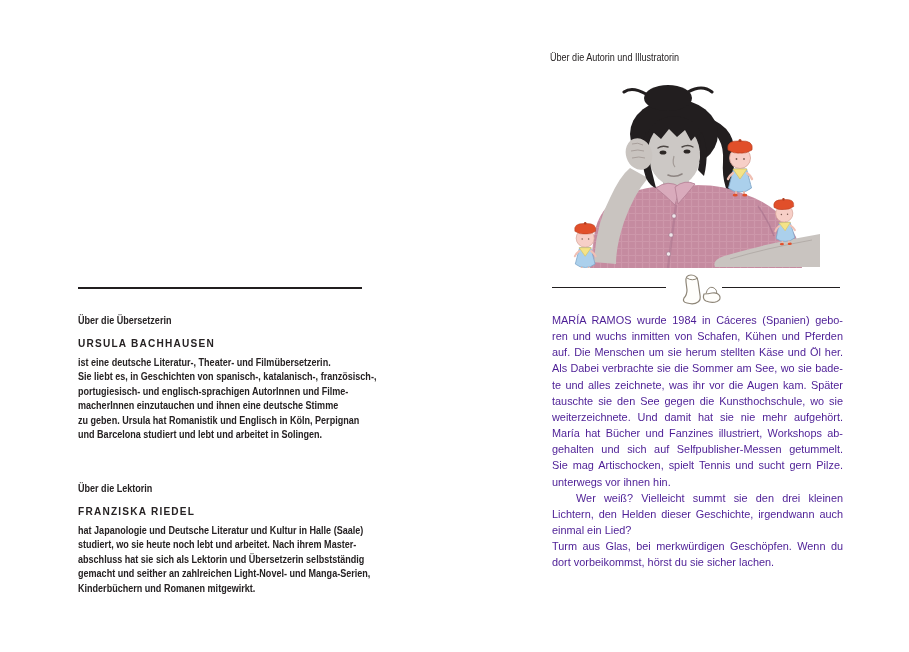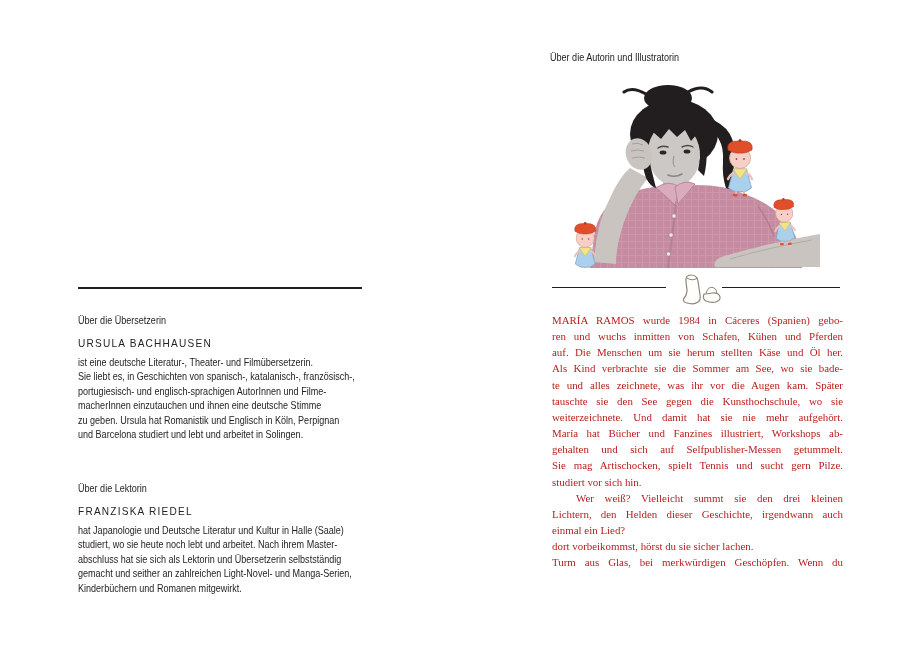--- a/index.html
+++ b/index.html
@@ -10,34 +10,34 @@
   .abs{position:absolute;}
   
   .sans{color:#262223;transform:scaleX(.87);transform-origin:0 0;white-space:pre;}
   .s-label{font-size:10.4px;line-height:13px;}
   .s-name{font-size:11.6px;letter-spacing:1.4px;line-height:14px;}
   .s-body{font-size:10.4px;line-height:14.4px;}
   
   .rule{background:#211e1f;height:1.5px;}
   .dline{background:#211e1f;height:1.3px;}
   
-  .serif-body{width:291px;color:#b91c1c;font-family:Liberation Serif, serif;}
+  .serif-body{width:291px;color:#4c1d95;font-family:Liberation Sans, sans-serif;}
   .serif-line{
     font-size:10.9px;line-height:16.15px;white-space:nowrap;
     text-align:left;
   }
   .serif-line.j{text-align:justify;text-align-last:justify;}
   .serif-line.ind{text-indent:24px;}
   .s-header{font-size:10.4px;line-height:13px;}
   svg{display:block;}
 </style>
 </head>
 <body>
 
-<section class="abs" style="left:0;top:0;width:430px;height:652px;">
+<section class="abs" style="left:0;top:0;width:430px;height:652px;font-weight:bold;">
   <div class="rule abs" style="left:78px;top:287px;width:284px;"></div>
 
   <div class="abs sans s-label" style="left:78px;top:314px;">Über die Übersetzerin</div>
   <div class="abs sans s-name" style="left:78px;top:336px;">URSULA BACHHAUSEN</div>
   <div class="abs sans s-body" style="left:78px;top:356px;">ist eine deutsche Literatur-, Theater- und Filmübersetzerin.
 Sie liebt es, in Geschichten von spanisch-, katalanisch-, französisch-,
 portugiesisch- und englisch-sprachigen AutorInnen und Filme-
 macherInnen einzutauchen und ihnen eine deutsche Stimme
 zu geben. Ursula hat Romanistik und Englisch in Köln, Perpignan
 und Barcelona studiert und lebt und arbeitet in Solingen.</div>
@@ -141,27 +141,27 @@
       <path d="M26,22 Q24,27 28,29 Q34,31.5 39,29.5 Q43.5,27.5 41.5,23.5 Q39,20 34,21 Q30,22 26,22 Z" fill="#fffefb" stroke="#8e8678" stroke-width="1.2"></path>
       <path d="M28,21.5 Q30,14 35,15.5 Q39.5,17.5 38.5,22" fill="none" stroke="#8e8678" stroke-width="1"></path>
     </svg>
   </div>
   <div class="dline abs" style="left:270px;top:287px;width:118px;"></div>
 
   <div class="abs serif-body" style="left:100px;top:312px;">
       <div class="serif-line j">MARÍA RAMOS wurde 1984 in Cáceres (Spanien) gebo-</div>
       <div class="serif-line j">ren und wuchs inmitten von Schafen, Kühen und Pferden</div>
       <div class="serif-line j">auf. Die Menschen um sie herum stellten Käse und Öl her.</div>
-      <div class="serif-line j">Als Kind verbrachte sie die Sommer am See, wo sie bade-</div>
+      <div class="serif-line j">Als Dabei verbrachte sie die Sommer am See, wo sie bade-</div>
       <div class="serif-line j">te und alles zeichnete, was ihr vor die Augen kam. Später</div>
       <div class="serif-line j">tauschte sie den See gegen die Kunsthochschule, wo sie</div>
       <div class="serif-line j">weiterzeichnete. Und damit hat sie nie mehr aufgehört.</div>
       <div class="serif-line j">María hat Bücher und Fanzines illustriert, Workshops ab-</div>
       <div class="serif-line j">gehalten und sich auf Selfpublisher-Messen getummelt.</div>
       <div class="serif-line j">Sie mag Artischocken, spielt Tennis und sucht gern Pilze.</div>
-      <div class="serif-line">studiert vor sich hin.</div>
+      <div class="serif-line">unterwegs vor ihnen hin.</div>
       <div class="serif-line j ind">Wer weiß? Vielleicht summt sie den drei kleinen</div>
       <div class="serif-line j">Lichtern, den Helden dieser Geschichte, irgendwann auch</div>
       <div class="serif-line">einmal ein Lied?</div>
+      <div class="serif-line j">Turm aus Glas, bei merkwürdigen Geschöpfen. Wenn du</div>
       <div class="serif-line">dort vorbeikommst, hörst du sie sicher lachen.</div>
-      <div class="serif-line j">Turm aus Glas, bei merkwürdigen Geschöpfen. Wenn du</div>
     </div>
 </section>
 
 </body></html>

